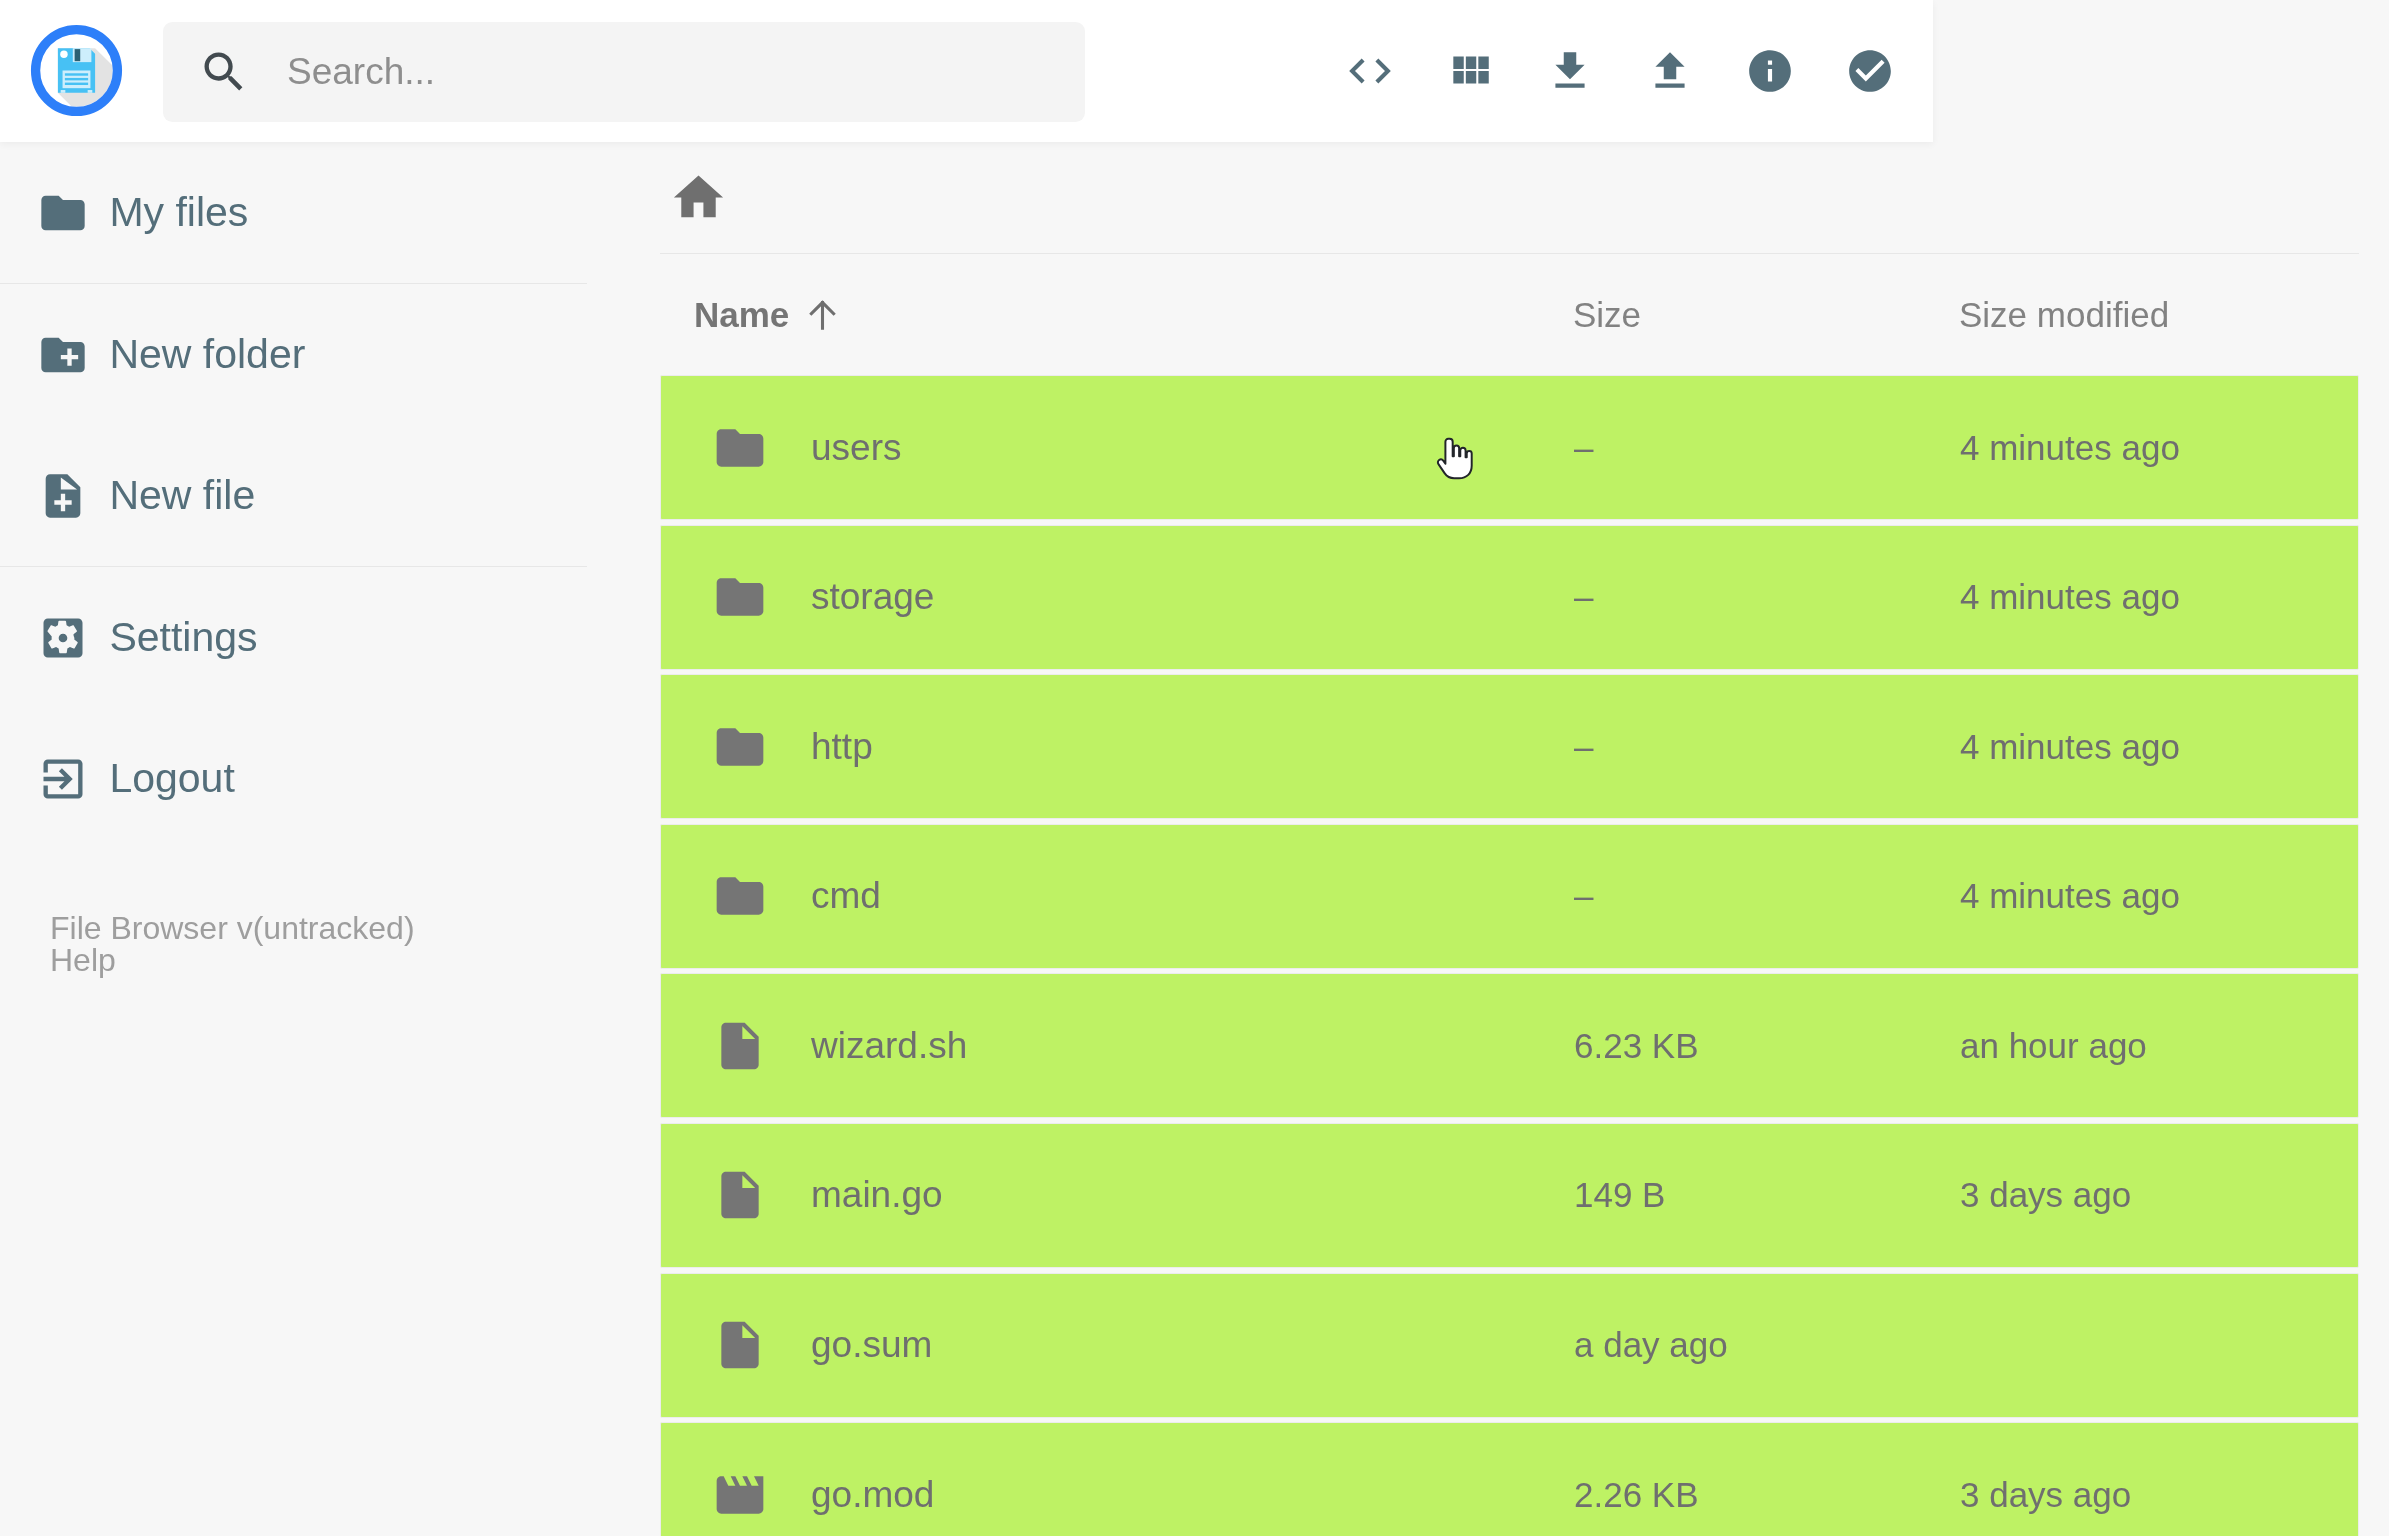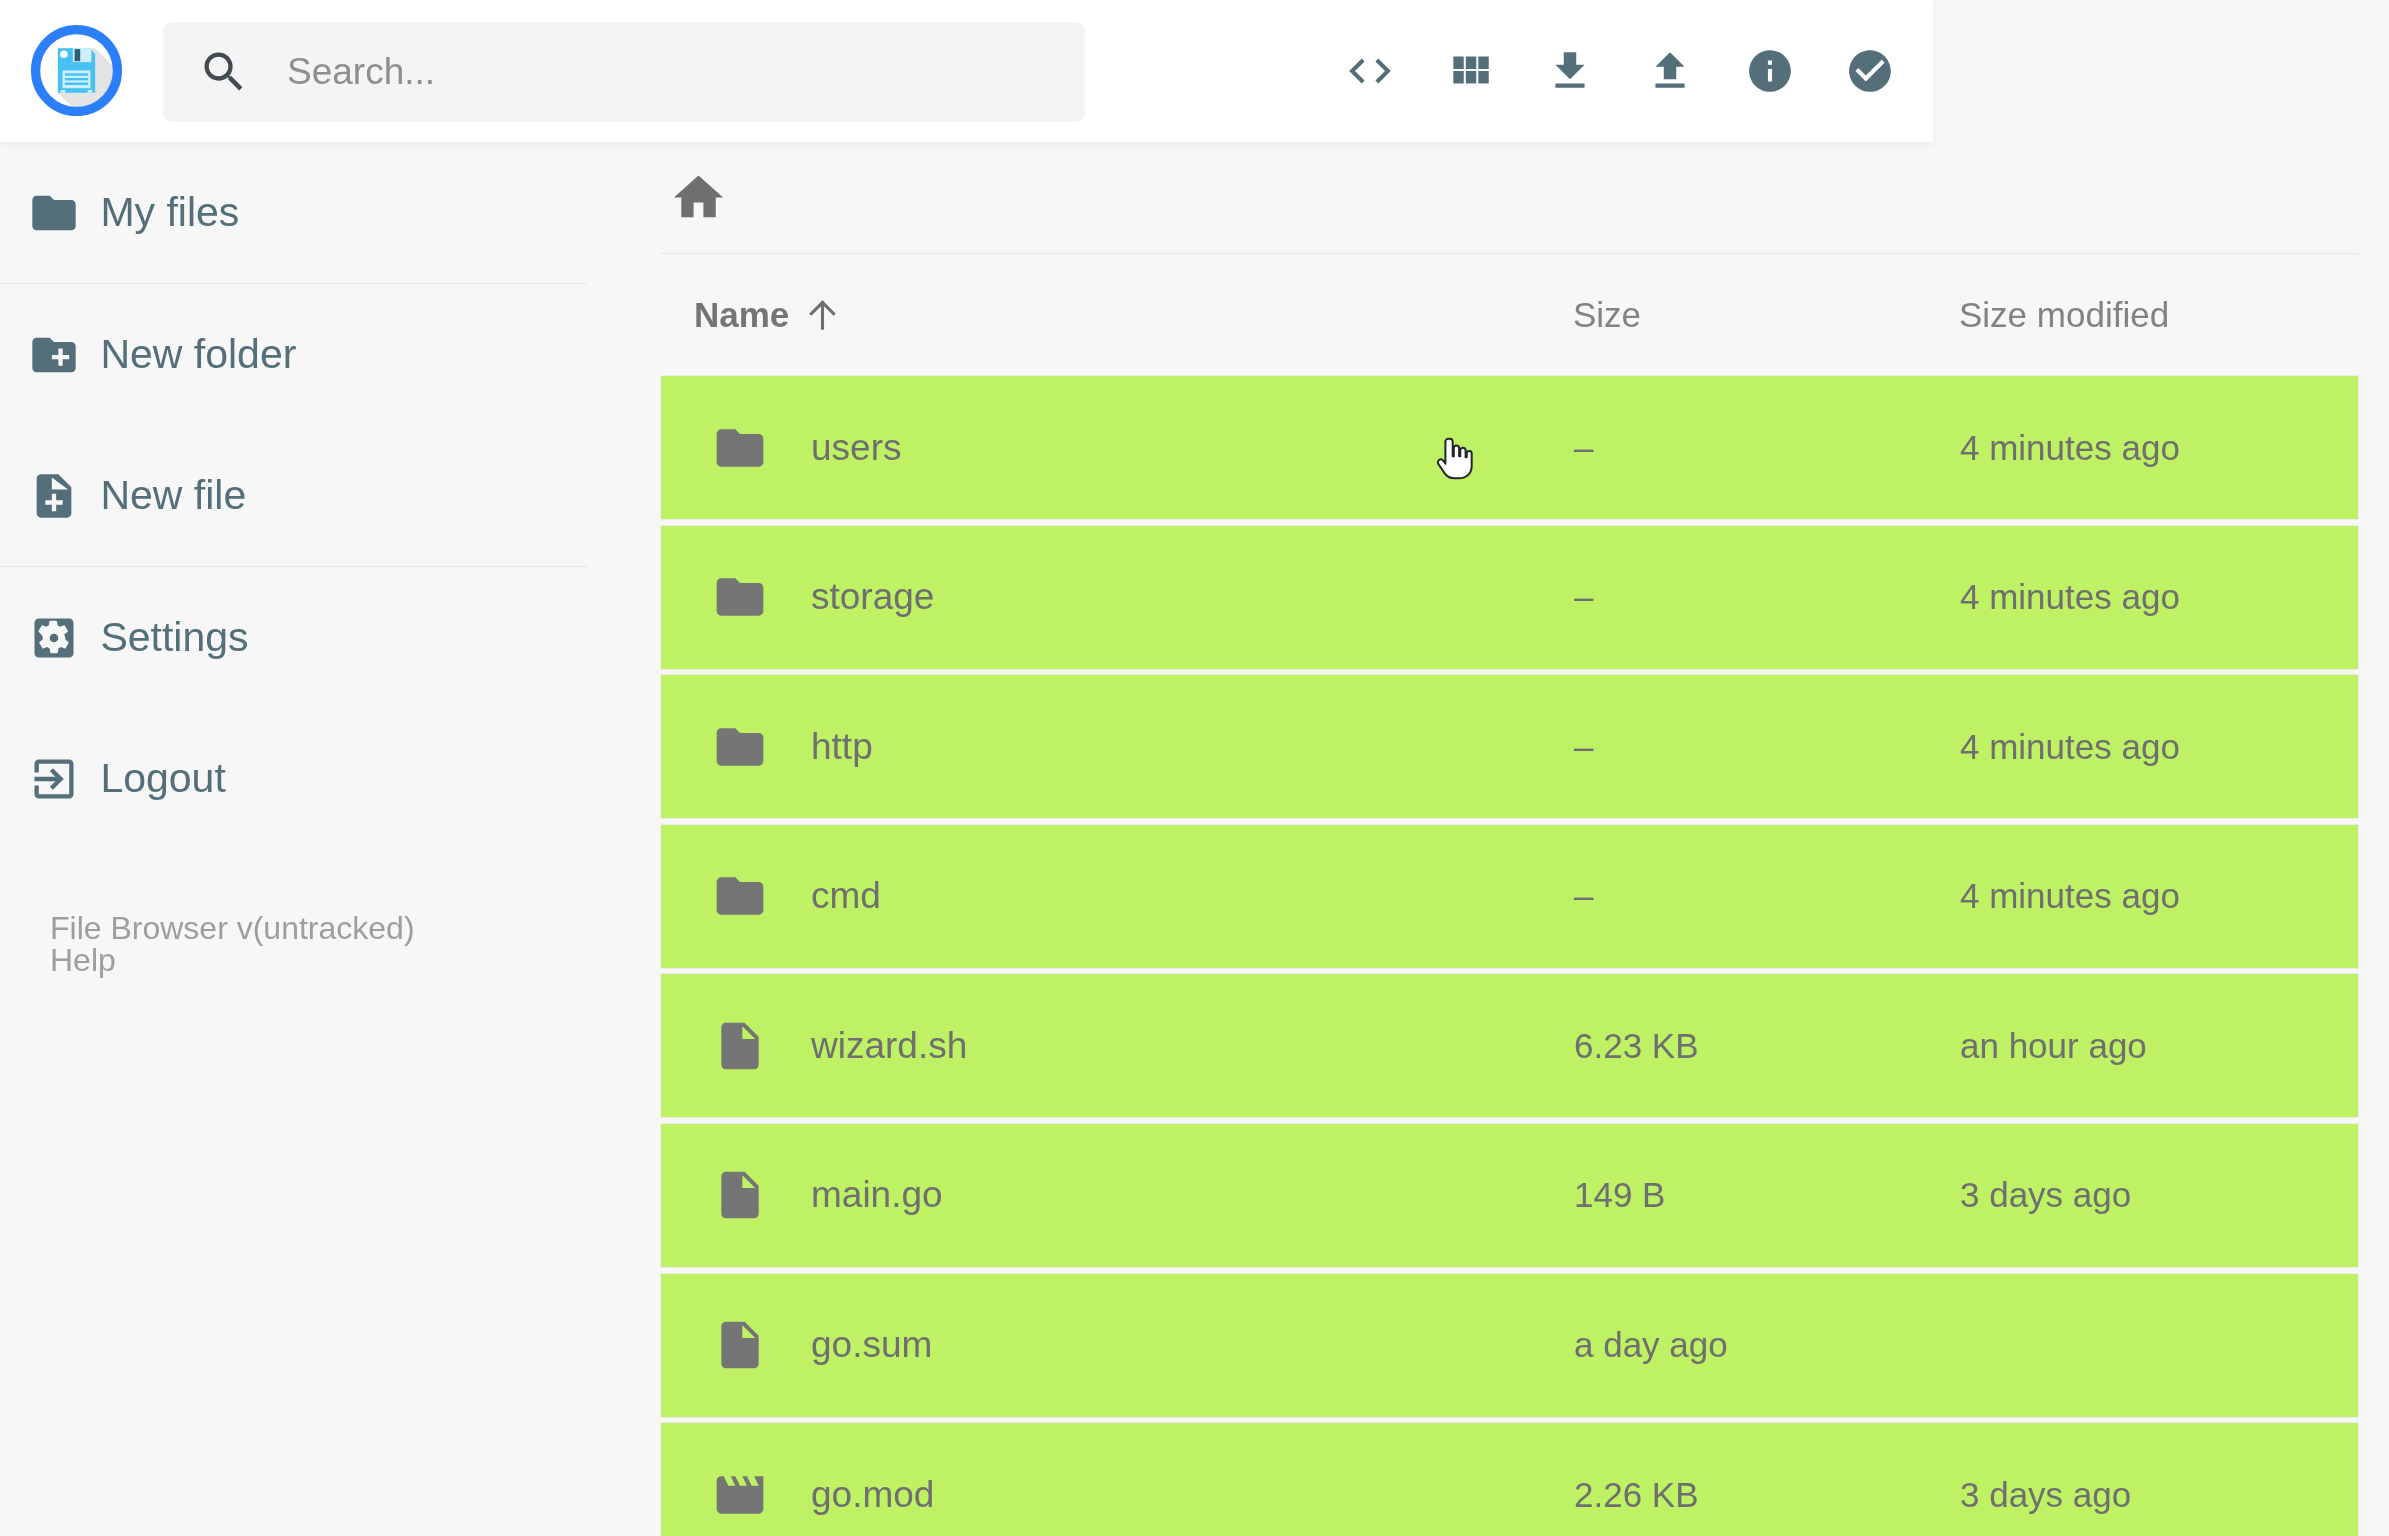--- a/index.html
+++ b/index.html
@@ -38,21 +38,21 @@
     width:50px; height:50px; border:none; background:none; padding:0; cursor:pointer;
   }
   .icon-btn svg { width:50px; height:50px; fill:#546e7a; }
 
   
   #sidebar {
     position:absolute; left:0; top:142px; width:587px; bottom:0;
   }
   .side-item {
     height:141px; display:flex; align-items:center;
-    padding-left:28px; cursor:pointer;
+    padding-left:37px; cursor:pointer;
     color:#546e7a; font-size:41px;
   }
   .side-item svg { width:52px; height:52px; fill:#546e7a; margin-right:20.4px; flex:0 0 auto; }
   .side-divider { border-top:1.9px solid #e7e7e7; }
   #sidebar-footer {
     position:absolute; left:50px; top:770px;
     font-size:32px; line-height:32px; color:#9e9e9e;
   }
   #sidebar-footer a { color:#9e9e9e; text-decoration:none; display:block; cursor:pointer; }
 

